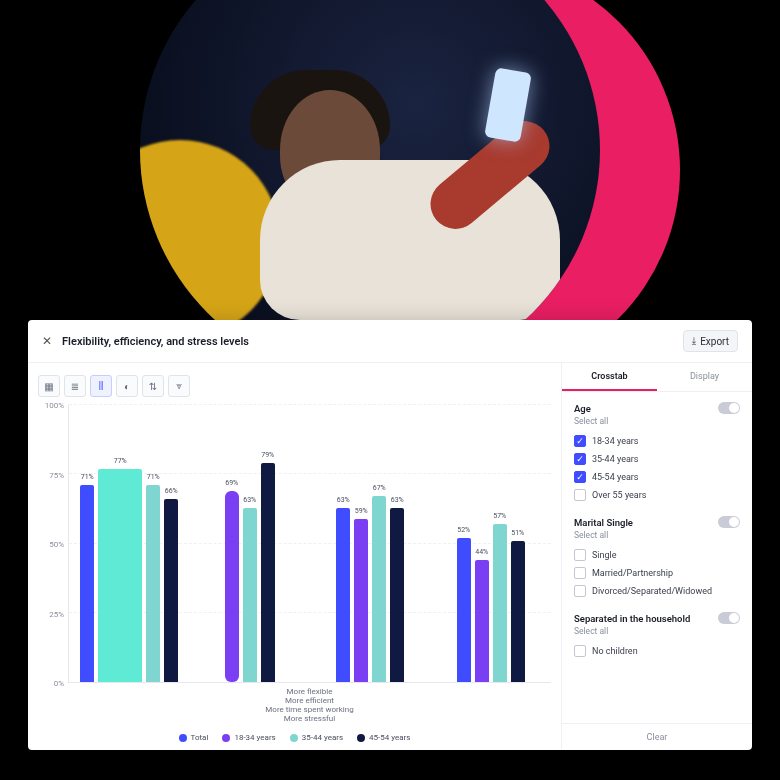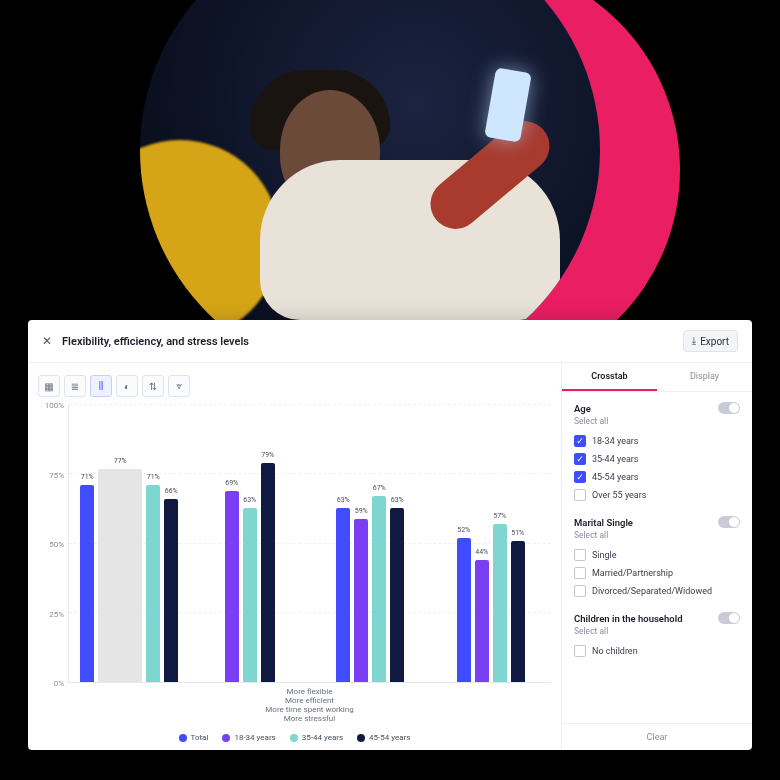--- a/index.html
+++ b/index.html
@@ -397,32 +397,32 @@
         <div class="plot" id="plot">
             <div class="gridline" style="bottom: 25%;"></div>
             <div class="gridline" style="bottom: 50%;"></div>
             <div class="gridline" style="bottom: 75%;"></div>
             <div class="gridline" style="bottom: 100%;"></div>
             <div class="groups">
               <div class="group">
                 <div class="bar" style="height: 71%; background: rgb(63, 76, 255);">
                   <div class="bar-label">71%</div>
                 </div>
-                <div class="bar" style="height: 77%; background: #e5e5e5; padding-left: 44px;">
+                <div class="bar" style="height: 77%; background: #5eead4; padding-left: 44px;">
                   <div class="bar-label">77%</div>
                 </div>
                 <div class="bar" style="height: 71%; background: rgb(127, 214, 208);">
                   <div class="bar-label">71%</div>
                 </div>
                 <div class="bar" style="height: 66%; background: rgb(16, 25, 66);">
                   <div class="bar-label">66%</div>
                 </div>
               </div>
               <div class="group">
-                <div class="bar" style="height: 69%; background: rgb(122, 63, 242);">
+                <div class="bar" style="height: 69%; background: rgb(122, 63, 242); border-radius: 6px;">
                   <div class="bar-label">69%</div>
                 </div>
                 <div class="bar" style="height: 63%; background: rgb(127, 214, 208);">
                   <div class="bar-label">63%</div>
                 </div>
                 <div class="bar" style="height: 79%; background: rgb(16, 25, 66);">
                   <div class="bar-label">79%</div>
                 </div>
               </div>
               <div class="group">
@@ -525,21 +525,21 @@
               <span class="checkbox"></span>
               <span>Married/Partnership</span>
             </div>
             <div class="check-row">
               <span class="checkbox"></span>
               <span>Divorced/Separated/Widowed</span>
             </div>
           </div>
           <div class="filter-group">
             <div class="filter-head">
-              <div class="filter-title">Children in the household</div>
+              <div class="filter-title">Separated in the household</div>
               <div class="toggle"></div>
             </div>
             <div class="select-all">Select all</div>
             <div class="check-row">
               <span class="checkbox"></span>
               <span>No children</span>
             </div>
           </div>
         </div>
       <div class="clear-btn">Clear</div>

